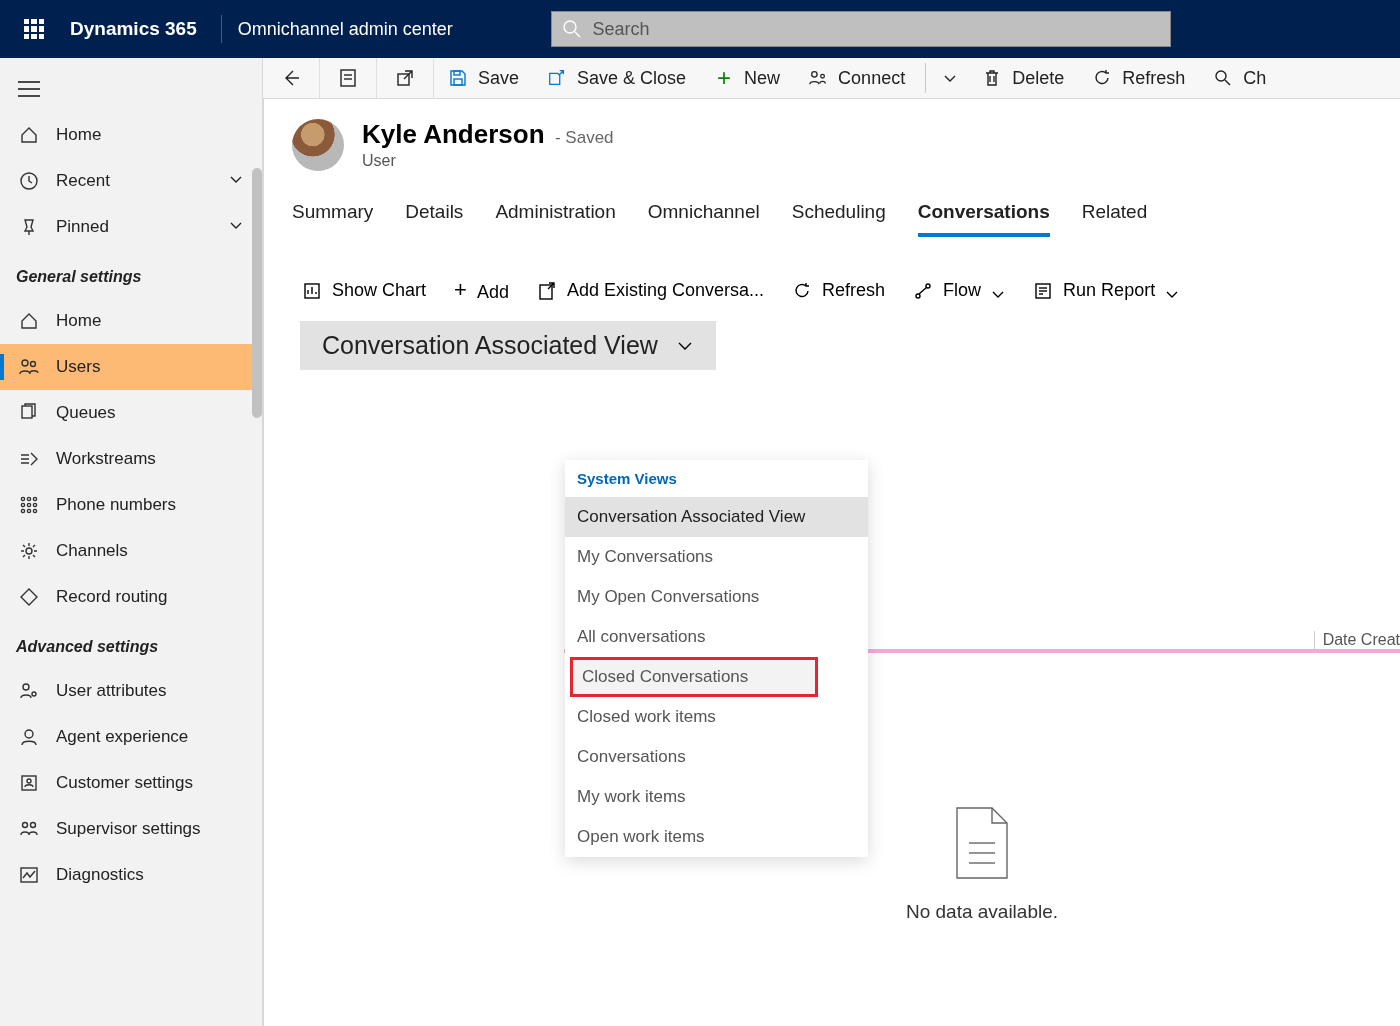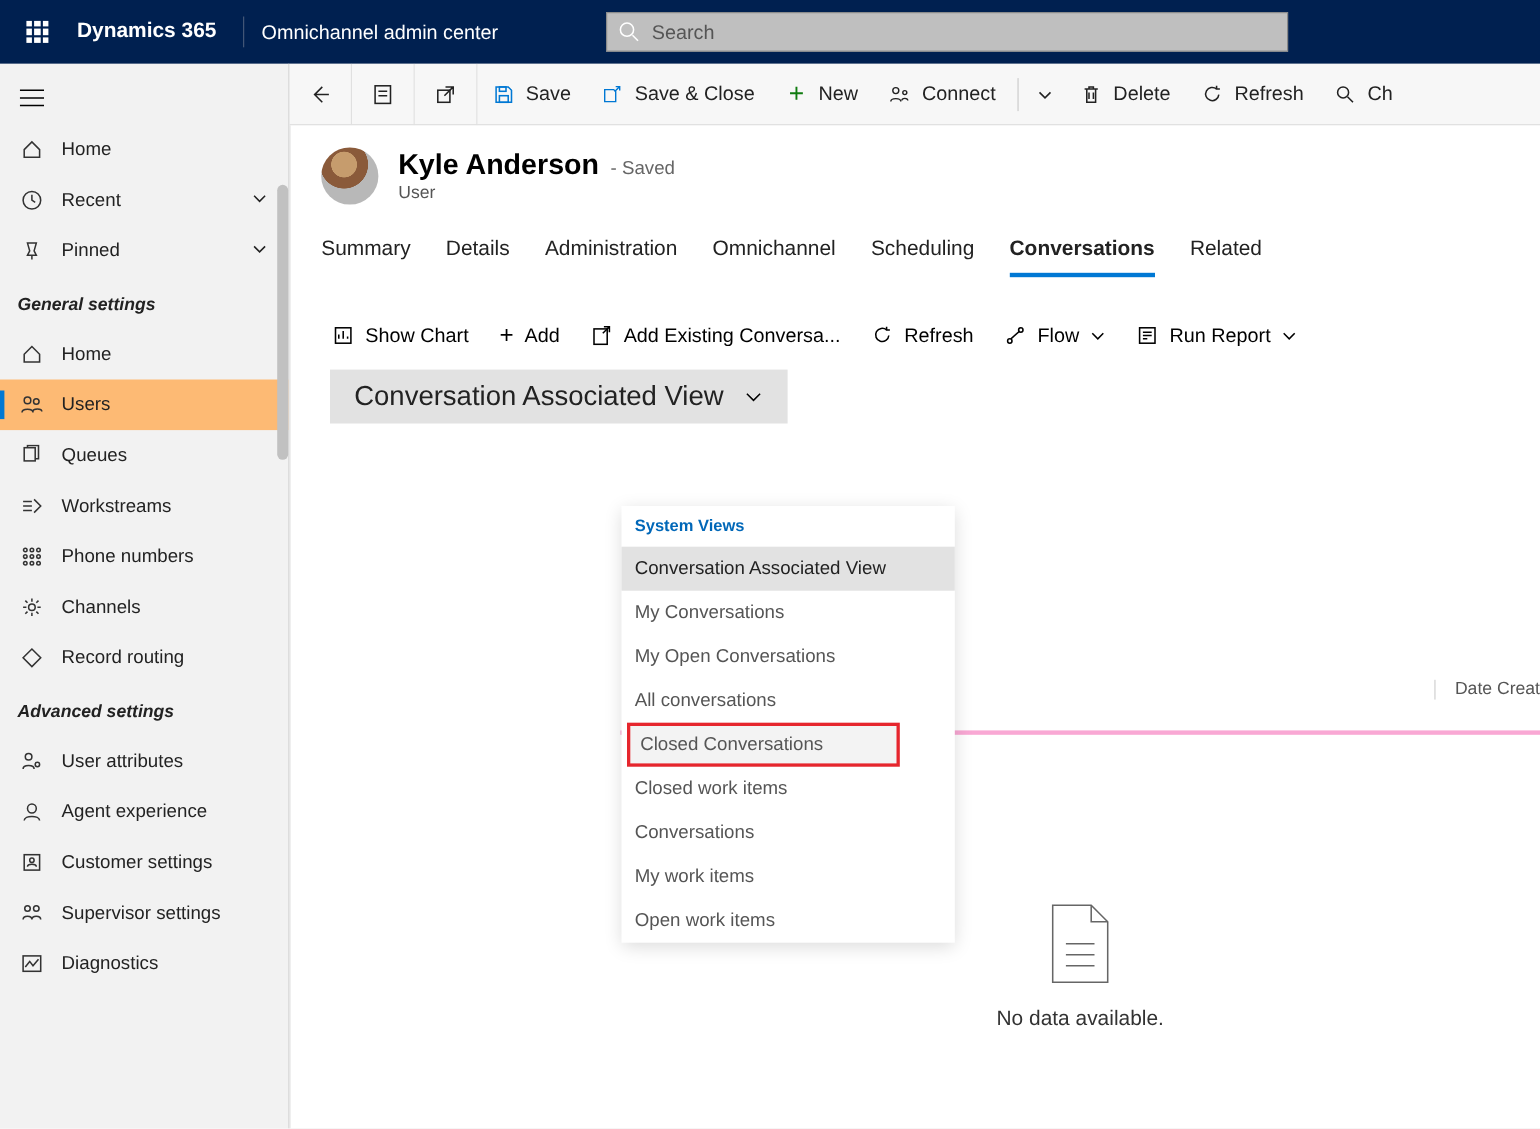--- a/index.html
+++ b/index.html
@@ -23,54 +23,54 @@
   .hamburger { padding: 10px 18px; cursor: pointer; }
   .hamburger svg { width: 22px; height: 18px; }
   .nav-item { display: flex; align-items: center; height: 46px; padding: 0 18px; font-size: 17px; color: #222; cursor: pointer; position: relative; }
   .nav-item .icon { width: 22px; height: 22px; margin-right: 16px; display: flex; align-items: center; justify-content: center; color: #333; }
   .nav-item .exp { margin-left: auto; }
   .nav-group { font-size: 16px; font-weight: 700; color: #222; padding: 18px 16px 12px; font-style: italic; }
   .nav-item.active { background: #fdba74; }
   .nav-item.active::before { content: ""; position: absolute; left: 0; top: 10px; bottom: 10px; width: 4px; background: #0078d4; }
 
   .main { flex: 1; background: #f2f2f2; display: flex; flex-direction: column; overflow: hidden; }
-  .cmdbar { height: 56px; background: #f7f7f7; border-bottom: 1px solid #d8d8d8; display: flex; align-items: center; }
+  .cmdbar { height: 41px; background: #f7f7f7; border-bottom: 1px solid #d8d8d8; display: flex; align-items: center; }
   .cmd { height: 56px; display: flex; align-items: center; padding: 0 14px; font-size: 18px; color: #222; cursor: pointer; gap: 10px; }
   .cmd.icononly { padding: 0 18px; border-right: 1px solid #e0e0e0; }
   .cmd .ico { width: 20px; height: 20px; display: flex; align-items: center; justify-content: center; }
   .cmd .ico.plus { color: #107c10; font-size: 24px; font-weight: 300; }
   .cmd-sep { width: 1px; height: 30px; background: #c8c8c8; margin: 0 6px; }
 
   .content { flex: 1; background: #fff; border-left: 1px solid #d8d8d8; padding: 20px 0 0 28px; position: relative; overflow: hidden; }
   .rec-header { display: flex; align-items: flex-start; gap: 18px; }
   .avatar { width: 52px; height: 52px; border-radius: 50%; background: radial-gradient(circle at 40% 30%, #c69c6d 0 24%, #8a5a3a 25% 45%, #b8b8b8 46%); }
   .rec-title { font-size: 26px; font-weight: 600; }
   .rec-status { font-size: 17px; color: #666; margin-left: 6px; font-weight: 400; }
   .rec-sub { font-size: 16px; color: #555; margin-top: 2px; }
   .tabs { display: flex; gap: 32px; margin-top: 30px; font-size: 19px; }
   .tab { padding-bottom: 10px; cursor: pointer; color: #222; }
   .tab.active { font-weight: 600; border-bottom: 4px solid #0078d4; }
 
   .subcmd { display: flex; gap: 28px; margin-top: 40px; align-items: center; font-size: 18px; padding-left: 10px; }
-  .subcmd .scmd { display: flex; align-items: center; gap: 10px; cursor: pointer; }
+  .subcmd .scmd { display: flex; align-items: flex-end; gap: 10px; cursor: pointer; }
 
   .view-selector { margin-top: 18px; margin-left: 8px; background: #e2e2e2; display: inline-flex; align-items: center; padding: 10px 22px; gap: 18px; cursor: pointer; }
   .view-selector .vtitle { font-size: 25px; color: #222; }
 
   .dropdown { position: absolute; left: 308px; top: 402px; width: 303px; background: #fff; box-shadow: 0 4px 16px rgba(0,0,0,0.15); z-index: 10; }
   .dd-head { color: #0067b8; font-size: 15px; font-weight: 600; padding: 10px 12px; }
   .dd-item { font-size: 17px; color: #555; padding: 10px 12px; cursor: pointer; }
   .dd-item.selected { background: #e2e2e2; color: #222; }
   .dd-item.hovered { background: #f3f3f3; }
   .dd-item.highlight-box { border: 3px solid #e6262d; padding: 7px 9px; margin-left: 5px; width: 248px; }
 
   .empty-state { position: absolute; top: 550px; left: 300px; right: 0; border-top: 4px solid #f9a8d4; display: flex; flex-direction: column; align-items: center; padding-top: 150px; }
   .empty-state svg { color: #666; }
   .empty-label { font-size: 19px; color: #333; margin-top: 18px; }
-  .date-col { position: absolute; right: 0; top: 504px; font-size: 16px; color: #555; border-left: 1px solid #ccc; padding-left: 18px; }
+  .date-col { position: absolute; right: 0; top: 532px; font-size: 16px; color: #555; border-left: 1px solid #ccc; padding-left: 8px; }
 
   svg { stroke: currentColor; fill: none; stroke-width: 1.4; }
 </style>
 </head>
 <body>
 
 <div class="topbar">
   <div class="waffle">
     <div class="waffle-grid">
       <span></span>

